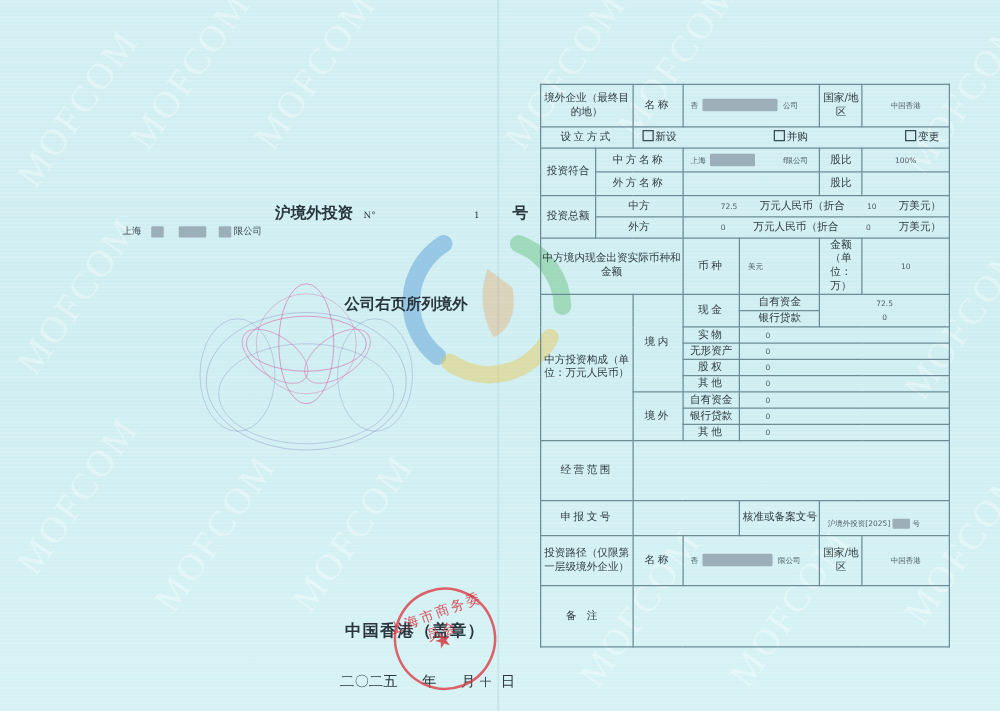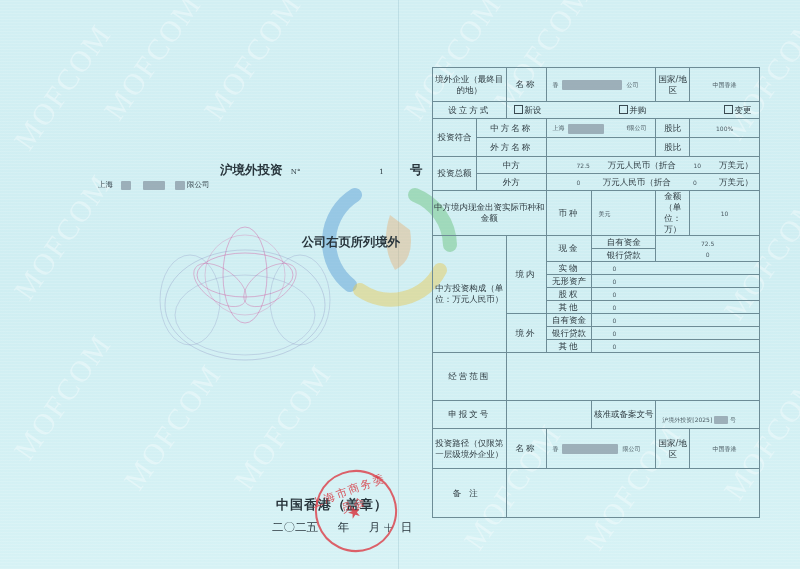--- a/index.html
+++ b/index.html
@@ -28,28 +28,28 @@
   .cert-no {
     position:absolute; left:220px; top:162px; font-size:12.5px; font-weight:bold; color:#28353c;
   }
   .cert-no .gap { display:inline-block; width:70px; }
   .holder {
     position:absolute; left:98px; top:180px; font-size:7.5px; color:#3a4850;
     display:flex; align-items:center; gap:2px;
   }
   .blur { display:inline-block; height:9px; background:#8a9aa6; opacity:0.75; border-radius:1px; }
   .body-text {
-    position:absolute; left:80px; top:232px; width:320px; font-size:12.3px; font-weight:bold;
-    line-height:22.5px; color:#28353c;font-family:Liberation Mono, monospace;
+    position:absolute; left:54px; top:232px; width:320px; font-size:12.3px; font-weight:bold;
+    line-height:22.5px; color:#28353c;
   }
   .body-text p { margin:0; }
   .indent { text-indent:2em; }
   .right-align { text-align:right; }
   .issuer { position:absolute; left:276px; top:496px; font-size:13px; font-weight:bold; color:#28353c; letter-spacing:1px; }
-  .issue-date { position:absolute; left:272px; top:520px; font-size:11.5px; color:#28353c; }
+  .issue-date { position:absolute; left:272px; top:538px; font-size:11.5px; color:#28353c; }
   .issue-date span { margin-right:16px; }
   .seal {
     position:absolute; left:315px; top:470px; width:78px; height:78px; border:2px solid rgba(220,60,70,0.8);
     border-radius:50%; transform:rotate(-20deg);
   }
   .seal-text { position:absolute; width:100%; top:10px; text-align:center; font-size:11px; color:rgba(215,55,65,0.85); letter-spacing:2px; }
   .seal-star { position:absolute; left:30px; top:30px; font-size:16px; color:rgba(215,55,65,0.85); }
   .rosette { position:absolute; left:150px; top:205px; width:190px; height:170px; pointer-events:none; }
 
   .logo { position:absolute; left:320px; top:175px; width:140px; height:140px; pointer-events:none; }

